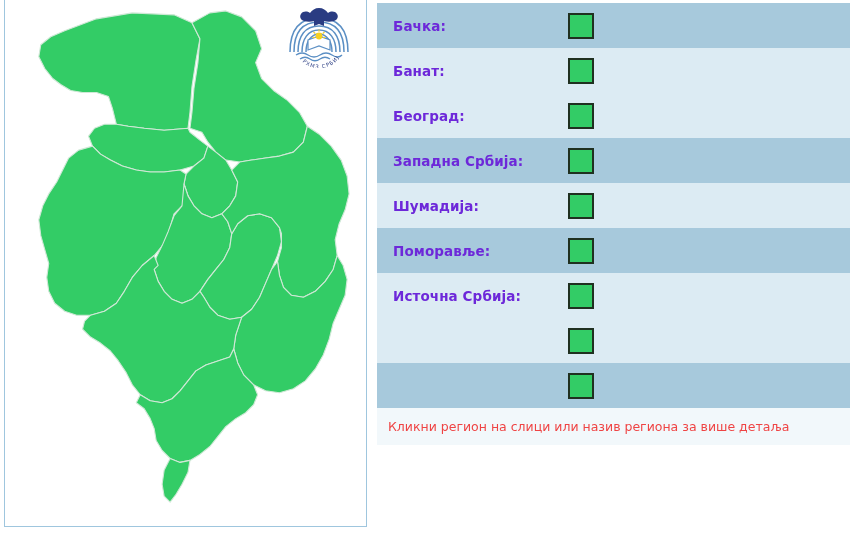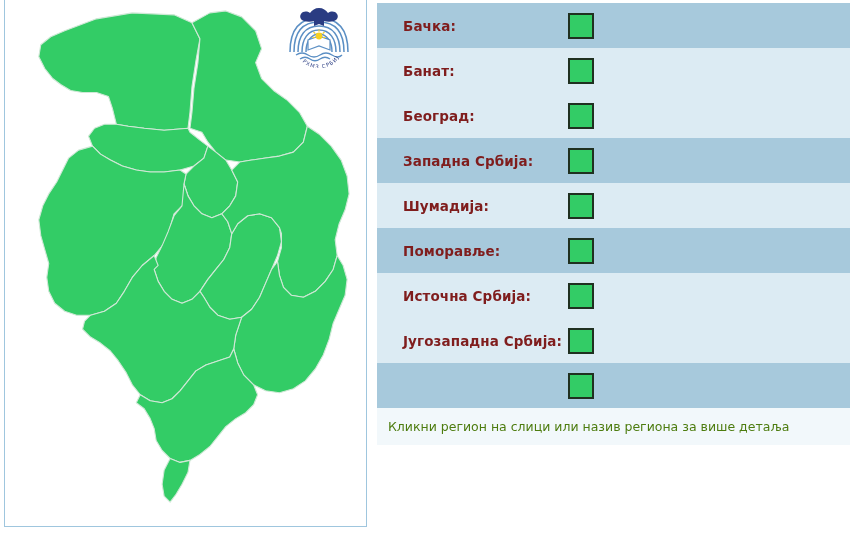--- a/index.html
+++ b/index.html
@@ -67,24 +67,24 @@
     height: 45px;
     display: flex;
     align-items: center;
     box-sizing: border-box;
   }
   .region-row.odd  { background: #a7c9dc; }
   .region-row.even { background: #dcebf3; text-align: right; }
 
   .region-label {
     position: absolute;
-    left: 26px;
+    left: 16px;
     font-size: 13.5px;
     font-weight: bold;
-    color: #7f1d1d;
+    color: #6d28d9;
     letter-spacing: 0.1px;
     white-space: nowrap;
     cursor: pointer;
   }
   .region-swatch {
     position: absolute;
     left: 191px;
     width: 22px;
     height: 22px;
     border: 2px solid #203020;
@@ -96,21 +96,21 @@
     position: relative;
     height: 37px;
     display: flex;
     align-items: center;
     background: #f2f8fb;
   }
   #footer-note .note-text {
     position: absolute;
     left: 11px;
     font-size: 12.5px;
-    color: #4d7c0f;
+    color: #ef4444;
     white-space: nowrap;
   }
 
   
   #list-top-gap {
     height: 3px;
     background: #ffffff;
   }
 </style>
 </head>
@@ -259,21 +259,20 @@
         </div>
         <div class="region-row odd">
           <span class="region-label">Поморавље:</span>
           <span class="region-swatch" style="background: rgb(51, 204, 102);"></span>
         </div>
         <div class="region-row even">
           <span class="region-label">Источна Србија:</span>
           <span class="region-swatch" style="background: rgb(51, 204, 102);"></span>
         </div>
         <div class="region-row even">
-          <span class="region-label">Југозападна Србија:</span>
           <span class="region-swatch" style="background: rgb(51, 204, 102);"></span>
         </div>
         <div class="region-row odd">
           <span class="region-swatch" style="background: rgb(51, 204, 102);"></span>
         </div>
       </div>
     <div id="footer-note">
       <span class="note-text">Кликни регион на слици или назив региона за више детаља</span>
     </div>
   </div>

